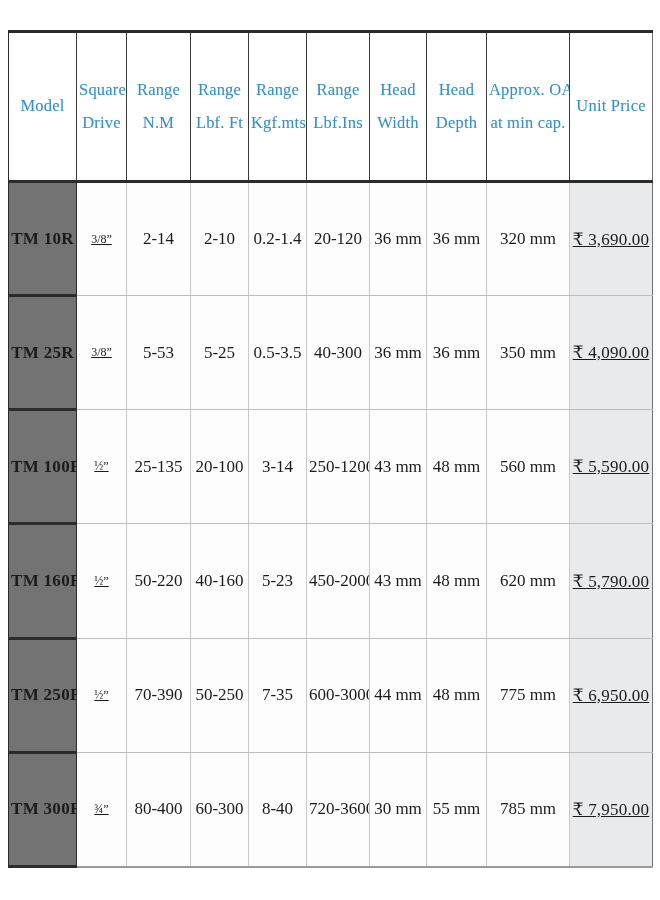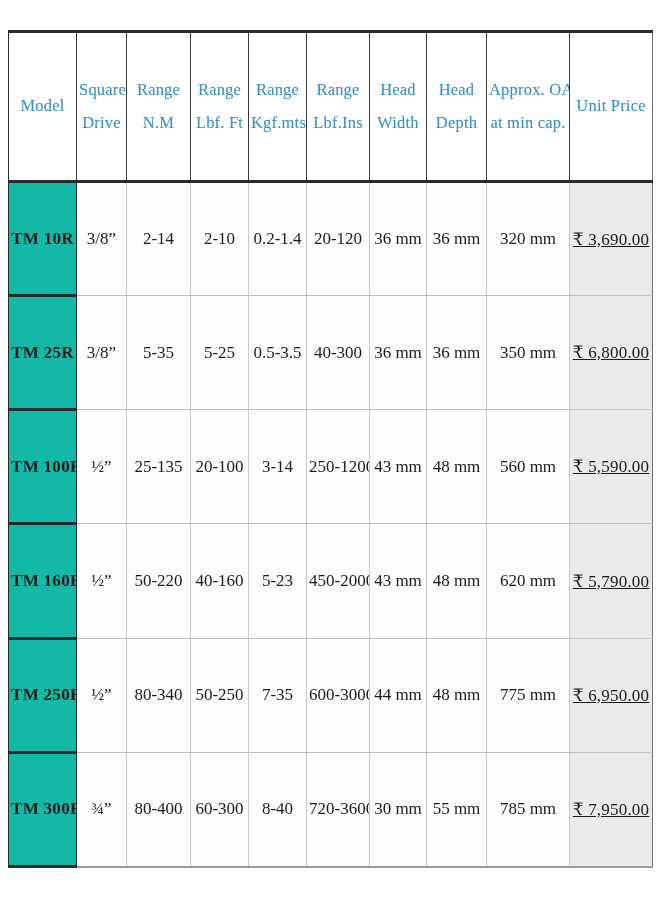--- a/index.html
+++ b/index.html
@@ -81,38 +81,38 @@
     color: #1b1b1b;
     background: #fdfdfd;
     border-left: 1px solid #c9c9c9;
     border-right: 1px solid #c9c9c9;
     border-top: 1.6px solid #bdbdbd;
     border-bottom: 1.6px solid #bdbdbd;
     white-space: nowrap;
   }
 
   td.cell.model {
-    background: #14b8a6;
+    background: #737373;
     font-weight: bold;
     font-size: 17px;
     letter-spacing: 0.3px;
     border-left: 1.8px solid #2b2b2b;
     border-right: 1.8px solid #2b2b2b;
     border-top: 3px solid #2b2b2b;
     border-bottom: 3px solid #2b2b2b;
   }
 
   td.cell.price {
     background: #e9eaec;
     border-right: 1.8px solid #6f6f6f;
     letter-spacing: 0.2px;
     text-decoration: underline;
   }
 
-  td.cell.sqdrive { font-size: 17px; }
+  td.cell.sqdrive { font-size: 12px; text-decoration: underline; }
 
   tbody tr:last-child td.cell { border-bottom: 2px solid #9a9a9a; }
   tbody tr:last-child td.cell.model { border-bottom: 3px solid #2b2b2b; }
 </style>
 </head>
 <body>
 
 <div id="spec-table-wrap">
   <table class="spec-table">
     <colgroup>
@@ -180,28 +180,28 @@
           <td class="cell kgfmts">0.2-1.4</td>
           <td class="cell lbfins">20-120</td>
           <td class="cell headw">36 mm</td>
           <td class="cell headd">36 mm</td>
           <td class="cell oal">320 mm</td>
           <td class="cell price">₹ 3,690.00</td>
         </tr>
         <tr>
           <td class="cell model">TM 25R</td>
           <td class="cell sqdrive">3/8”</td>
-          <td class="cell nm">5-35</td>
+          <td class="cell nm">5-53</td>
           <td class="cell lbfft">5-25</td>
           <td class="cell kgfmts">0.5-3.5</td>
           <td class="cell lbfins">40-300</td>
           <td class="cell headw">36 mm</td>
           <td class="cell headd">36 mm</td>
           <td class="cell oal">350 mm</td>
-          <td class="cell price">₹ 6,800.00</td>
+          <td class="cell price">₹ 4,090.00</td>
         </tr>
         <tr>
           <td class="cell model">TM 100R</td>
           <td class="cell sqdrive">½”</td>
           <td class="cell nm">25-135</td>
           <td class="cell lbfft">20-100</td>
           <td class="cell kgfmts">3-14</td>
           <td class="cell lbfins">250-1200</td>
           <td class="cell headw">43 mm</td>
           <td class="cell headd">48 mm</td>
@@ -216,21 +216,21 @@
           <td class="cell kgfmts">5-23</td>
           <td class="cell lbfins">450-2000</td>
           <td class="cell headw">43 mm</td>
           <td class="cell headd">48 mm</td>
           <td class="cell oal">620 mm</td>
           <td class="cell price">₹ 5,790.00</td>
         </tr>
         <tr>
           <td class="cell model">TM 250R</td>
           <td class="cell sqdrive">½”</td>
-          <td class="cell nm">80-340</td>
+          <td class="cell nm">70-390</td>
           <td class="cell lbfft">50-250</td>
           <td class="cell kgfmts">7-35</td>
           <td class="cell lbfins">600-3000</td>
           <td class="cell headw">44 mm</td>
           <td class="cell headd">48 mm</td>
           <td class="cell oal">775 mm</td>
           <td class="cell price">₹ 6,950.00</td>
         </tr>
         <tr>
           <td class="cell model">TM 300R</td>

